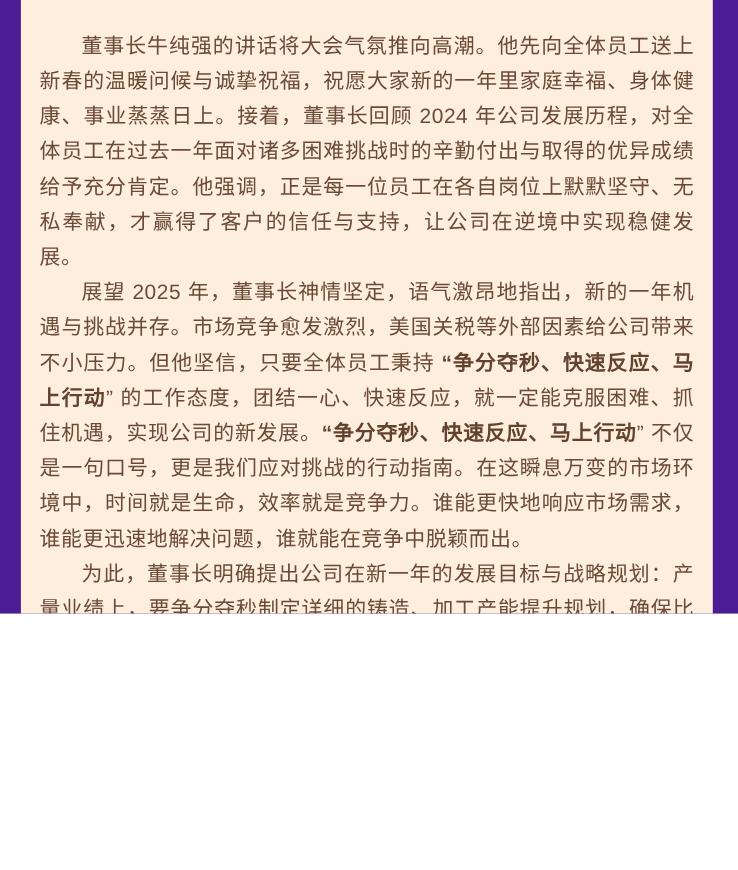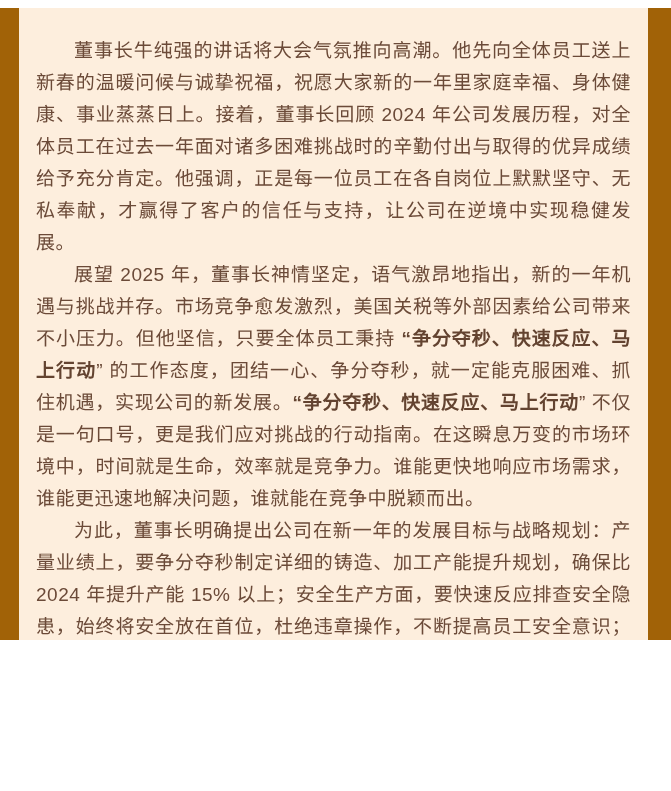--- a/index.html
+++ b/index.html
@@ -3,24 +3,23 @@
 <meta charset="utf-8">
 <style>
   html, body {
     margin: 0;
     padding: 0;
     font-family: "Liberation Sans", sans-serif;
   }
   .page {
     position: relative;
     width: 671px;
-    height: 632px;
-    background: #a16207;
+    height: 558px;
+    background: #4c1d95;
     overflow: hidden;
-    margin-top: 8px;
   }
   .panel {
     position: absolute;
     left: 19px;
     top: 0;
     width: 629px;
     height: 750px;
     box-sizing: border-box;
     background: #fdeedd;
     padding: 27px 17px 18px 17px;
@@ -44,19 +43,19 @@
   }
 </style>
 </head>
 <body>
 
 <div class="page">
   <div class="panel">
 
     <p><span>董事长牛纯强的讲话将大会气氛推向高潮。他先向全体员工送上新春的温暖问候与诚挚祝福，祝愿大家新的一年里家庭幸福、身体健康、事业蒸蒸日上。接着，董事长回顾 2024 年公司发展历程，对全体员工在过去一年面对诸多困难挑战时的辛勤付出与取得的优异成绩给予充分肯定。他强调，正是每一位员工在各自岗位上默默坚守、无私奉献，才赢得了客户的信任与支持，让公司在逆境中实现稳健发展。</span></p>
 
-    <p><span>展望 2025 年，董事长神情坚定，语气激昂地指出，新的一年机遇与挑战并存。市场竞争愈发激烈，美国关税等外部因素给公司带来不小压力。但他坚信，只要全体员工秉持 </span><span class="bold">“争分夺秒、快速反应、马上行动</span><span>” 的工作态度，团结一心、争分夺秒，就一定能克服困难、抓住机遇，实现公司的新发展。</span><span class="bold">“争分夺秒、快速反应、马上行动</span><span>” 不仅是一句口号，更是我们应对挑战的行动指南。在这瞬息万变的市场环境中，时间就是生命，效率就是竞争力。谁能更快地响应市场需求，谁能更迅速地解决问题，谁就能在竞争中脱颖而出。</span></p>
+    <p><span>展望 2025 年，董事长神情坚定，语气激昂地指出，新的一年机遇与挑战并存。市场竞争愈发激烈，美国关税等外部因素给公司带来不小压力。但他坚信，只要全体员工秉持 </span><span class="bold">“争分夺秒、快速反应、马上行动</span><span>” 的工作态度，团结一心、快速反应，就一定能克服困难、抓住机遇，实现公司的新发展。</span><span class="bold">“争分夺秒、快速反应、马上行动</span><span>” 不仅是一句口号，更是我们应对挑战的行动指南。在这瞬息万变的市场环境中，时间就是生命，效率就是竞争力。谁能更快地响应市场需求，谁能更迅速地解决问题，谁就能在竞争中脱颖而出。</span></p>
 
     <p><span>为此，董事长明确提出公司在新一年的发展目标与战略规划：产量业绩上，要争分夺秒制定详细的铸造、加工产能提升规划，确保比 2024 年提升产能 15% 以上；安全生产方面，要快速反应排查安全隐患，始终将安全放在首位，杜绝违章操作，不断提高员工安全意识；市场拓展领域，要马上行动，深入研究市场需求，精准定位目标客户群体，制定有针对性的市场拓展策略，通过参加展会等形式开拓新市场，拓展新业务领域，提升公司市场份额；团队协作层面，部门间要加强沟通，打破壁垒，形成强大工作合力。遇到问题时，团队成员要争分夺秒共同商讨解决方案，快速反应、迅速行动，确保工作顺利推进。</span></p>
 
   </div>
   <div></div>
 </div>
 
 </body></html>

